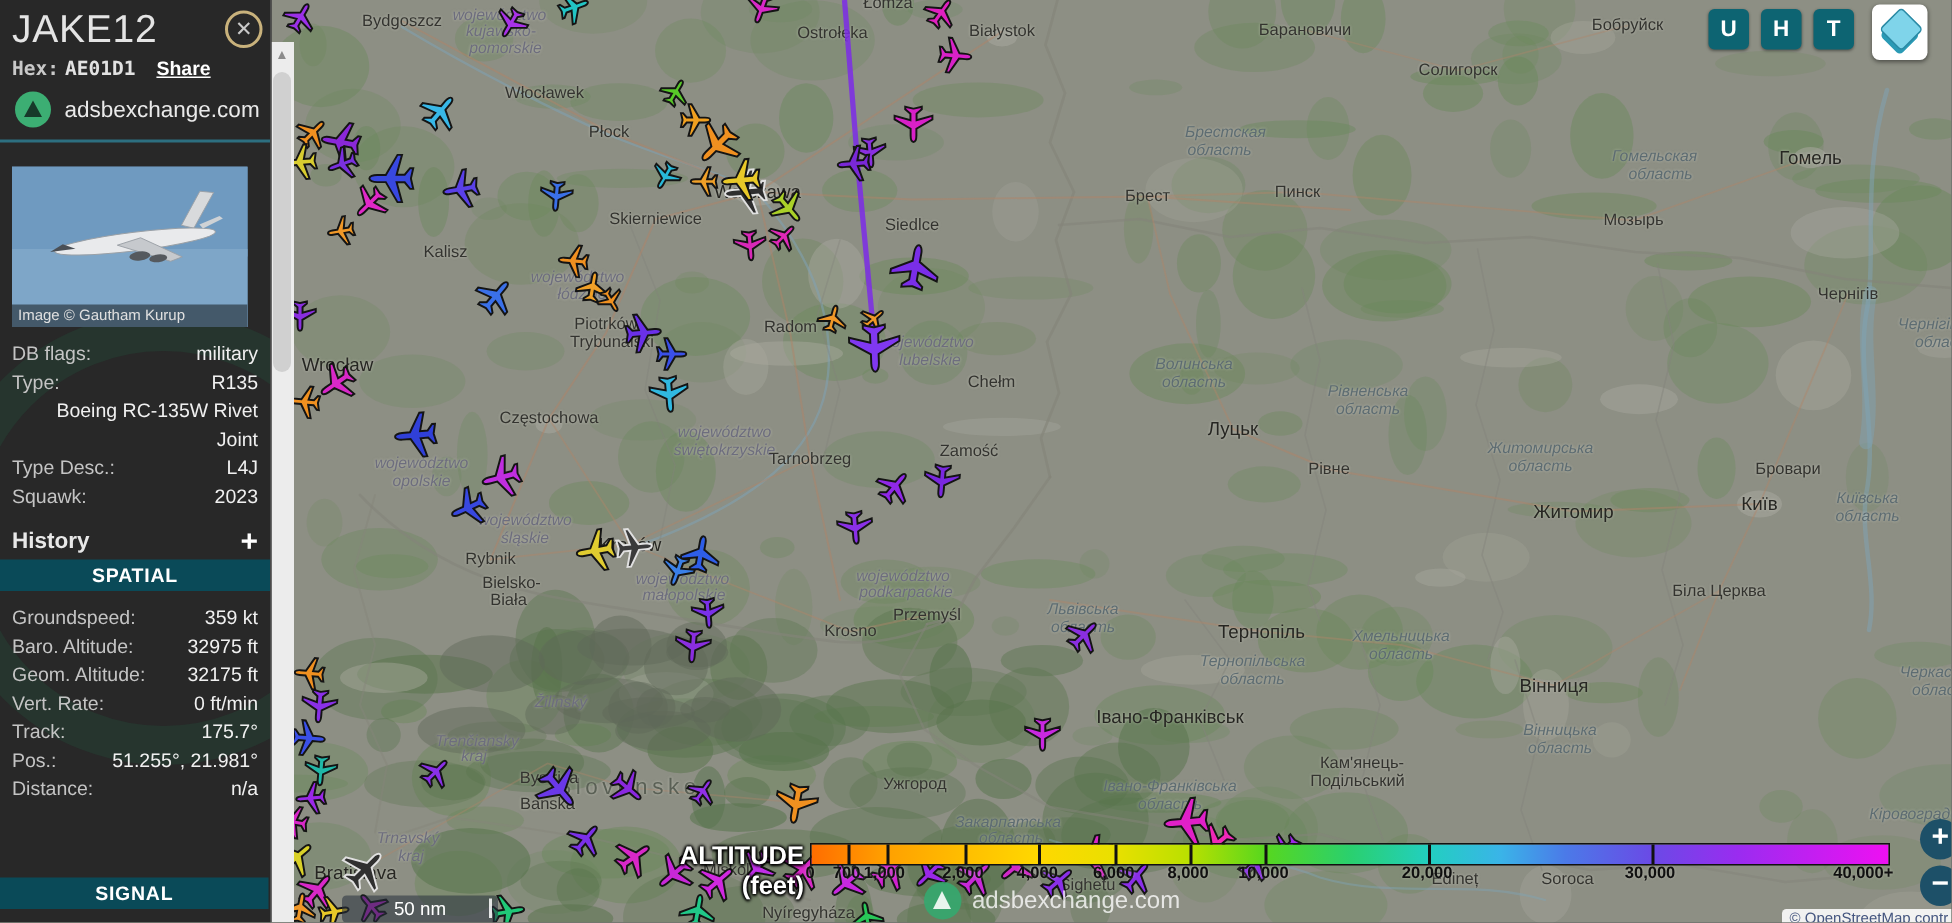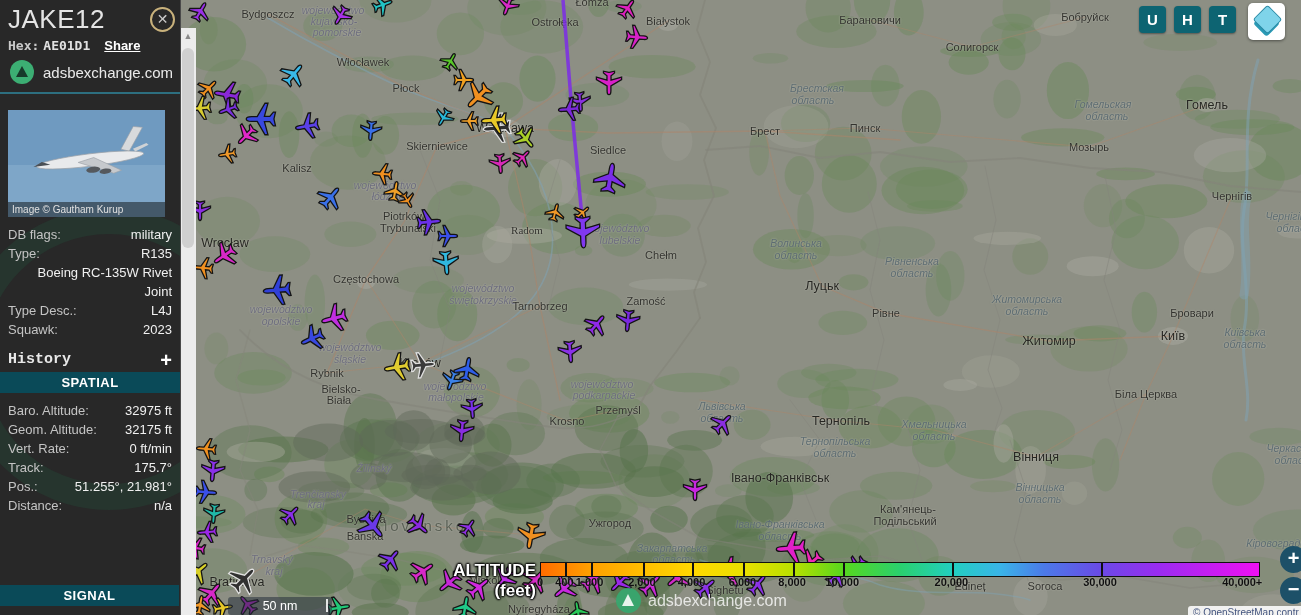--- a/index.html
+++ b/index.html
@@ -45,21 +45,21 @@
   #sb-divider{border-top:2px solid #2d6f80;margin:0;}
   #photo{position:relative;margin:16px 8px 0 8px;width:157px;height:107px;overflow:hidden;background:#6f9ac0;}
   #photo-credit{position:absolute;left:0;right:0;bottom:0;background:rgba(20,25,30,.55);
                 color:#e0e0e0;font-size:10px;padding:2px 4px;}
   #info-fields,#spatial-fields{position:relative;margin-top:8px;}
   .frow{display:flex;justify-content:space-between;padding:0 8px;font-size:13px;line-height:19px;}
   .frow .flabel{color:#c4c4c4;}
   .frow .fvalue{color:#f0f0f0;text-align:right;flex:1;}
   #history-row{position:relative;display:flex;justify-content:space-between;align-items:center;
                padding:6px 8px 4px 8px;margin-top:6px;}
-  #history-title{font-size:15px;font-weight:bold;color:#e8e8e8;font-family:Liberation Mono, monospace;}
+  #history-title{font-size:15px;font-weight:bold;color:#e8e8e8;}
   #history-add{font-size:20px;font-weight:bold;color:#fff;cursor:pointer;line-height:16px;}
   .section-bar{background:#0a4a58;color:#fff;text-align:center;font-size:13px;font-weight:bold;
                letter-spacing:.5px;line-height:21px;height:21px;}
   #signal-bar{position:absolute;left:0;right:1px;bottom:9px;}
 
   
   #topbar{position:absolute;right:16px;top:6px;z-index:46;display:flex;gap:8px;align-items:flex-start;}
   .uht-btn{width:27px;height:27px;background:#0d6472;border-radius:4px;color:#fff;font-weight:bold;
            font-size:15px;text-align:center;line-height:27px;cursor:pointer;box-shadow:0 1px 2px rgba(0,0,0,.4);}
   #layers-btn{width:37px;height:37px;background:#fff;border-radius:5px;margin-top:-3px;margin-left:4px;
@@ -433,21 +433,21 @@
         <div class="mlbl lbl-c" style="left: 1232px; top: 196px;">Чернігів</div>
         <div class="mlbl lbl-R" style="left: 1296px; top: 216px;">Чернігівська</div>
         <div class="mlbl lbl-R" style="left: 1298px; top: 228px;">область</div>
         <div class="mlbl lbl-c" style="left: 363px; top: 62px;">Włocławek</div>
         <div class="mlbl lbl-c" style="left: 406px; top: 88px;">Płock</div>
         <div class="mlbl lbl-c" style="left: 437px; top: 146px;">Skierniewice</div>
         <div class="mlbl lbl-c" style="left: 297px; top: 168px;">Kalisz</div>
         <div class="mlbl lbl-c" style="left: 608px; top: 150px;">Siedlce</div>
         <div class="mlbl lbl-c" style="left: 765px; top: 131px;">Брест</div>
         <div class="mlbl lbl-C" style="left: 505px; top: 128px;">Warszawa</div>
-        <div class="mlbl lbl-c" style="left: 527px; top: 230px; font-family: Liberation Serif, serif;">Radom</div>
+        <div class="mlbl lbl-c" style="left: 527px; top: 218px;">Radom</div>
         <div class="mlbl lbl-c" style="left: 404px; top: 216px;">Piotrków</div>
         <div class="mlbl lbl-c" style="left: 408px; top: 228px;">Trybunalski</div>
         <div class="mlbl lbl-r" style="left: 385px; top: 185px;">województwo</div>
         <div class="mlbl lbl-r" style="left: 388px; top: 196px;">łódzkie</div>
         <div class="mlbl lbl-r" style="left: 618px; top: 228px;">województwo</div>
         <div class="mlbl lbl-r" style="left: 620px; top: 240px;">lubelskie</div>
         <div class="mlbl lbl-c" style="left: 661px; top: 255px;">Chełm</div>
         <div class="mlbl lbl-c" style="left: 646px; top: 301px;">Zamość</div>
         <div class="mlbl lbl-c" style="left: 366px; top: 279px;">Częstochowa</div>
         <div class="mlbl lbl-r" style="left: 483px; top: 288px;">województwo</div>
@@ -676,20 +676,24 @@
         </div>
       </div>
 
     <div id="history-row">
       <span id="history-title">History</span>
       <span id="history-add">+</span>
     </div>
     <div class="section-bar">SPATIAL</div>
     <div id="spatial-fields">
         <div class="frow">
+          <span class="flabel">Groundspeed:</span>
+          <span class="fvalue">359 kt</span>
+        </div>
+        <div class="frow">
           <span class="flabel">Baro. Altitude:</span>
           <span class="fvalue">32975 ft</span>
         </div>
         <div class="frow">
           <span class="flabel">Geom. Altitude:</span>
           <span class="fvalue">32175 ft</span>
         </div>
         <div class="frow">
           <span class="flabel">Vert. Rate:</span>
           <span class="fvalue">0 ft/min</span>
@@ -728,21 +732,21 @@
         <div class="ldiv" style="left: 49.542px;"></div>
         <div class="ldiv" style="left: 101.956px;"></div>
         <div class="ldiv" style="left: 151.498px;"></div>
         <div class="ldiv" style="left: 202.476px;"></div>
         <div class="ldiv" style="left: 252.018px;"></div>
         <div class="ldiv" style="left: 302.278px;"></div>
         <div class="ldiv" style="left: 411.414px;"></div>
         <div class="ldiv" style="left: 560.04px;"></div>
       </div>
   <div class="ltick" style="left: 540px;">0</div>
-      <div class="ltick" style="left: 564.412px;">400</div>
+      <div class="ltick" style="left: 564.412px;">700</div>
       <div class="ltick" style="left: 589.542px;">1,000</div>
       <div class="ltick" style="left: 641.956px;">2,000</div>
       <div class="ltick" style="left: 691.498px;">4,000</div>
       <div class="ltick" style="left: 742.476px;">6,000</div>
       <div class="ltick" style="left: 792.018px;">8,000</div>
       <div class="ltick" style="left: 842.278px;">10,000</div>
       <div class="ltick" style="left: 951.414px;">20,000</div>
       <div class="ltick" style="left: 1100.04px;">30,000</div>
       <div class="ltick" style="left: 1242.2px;">40,000+</div>
     </div>

